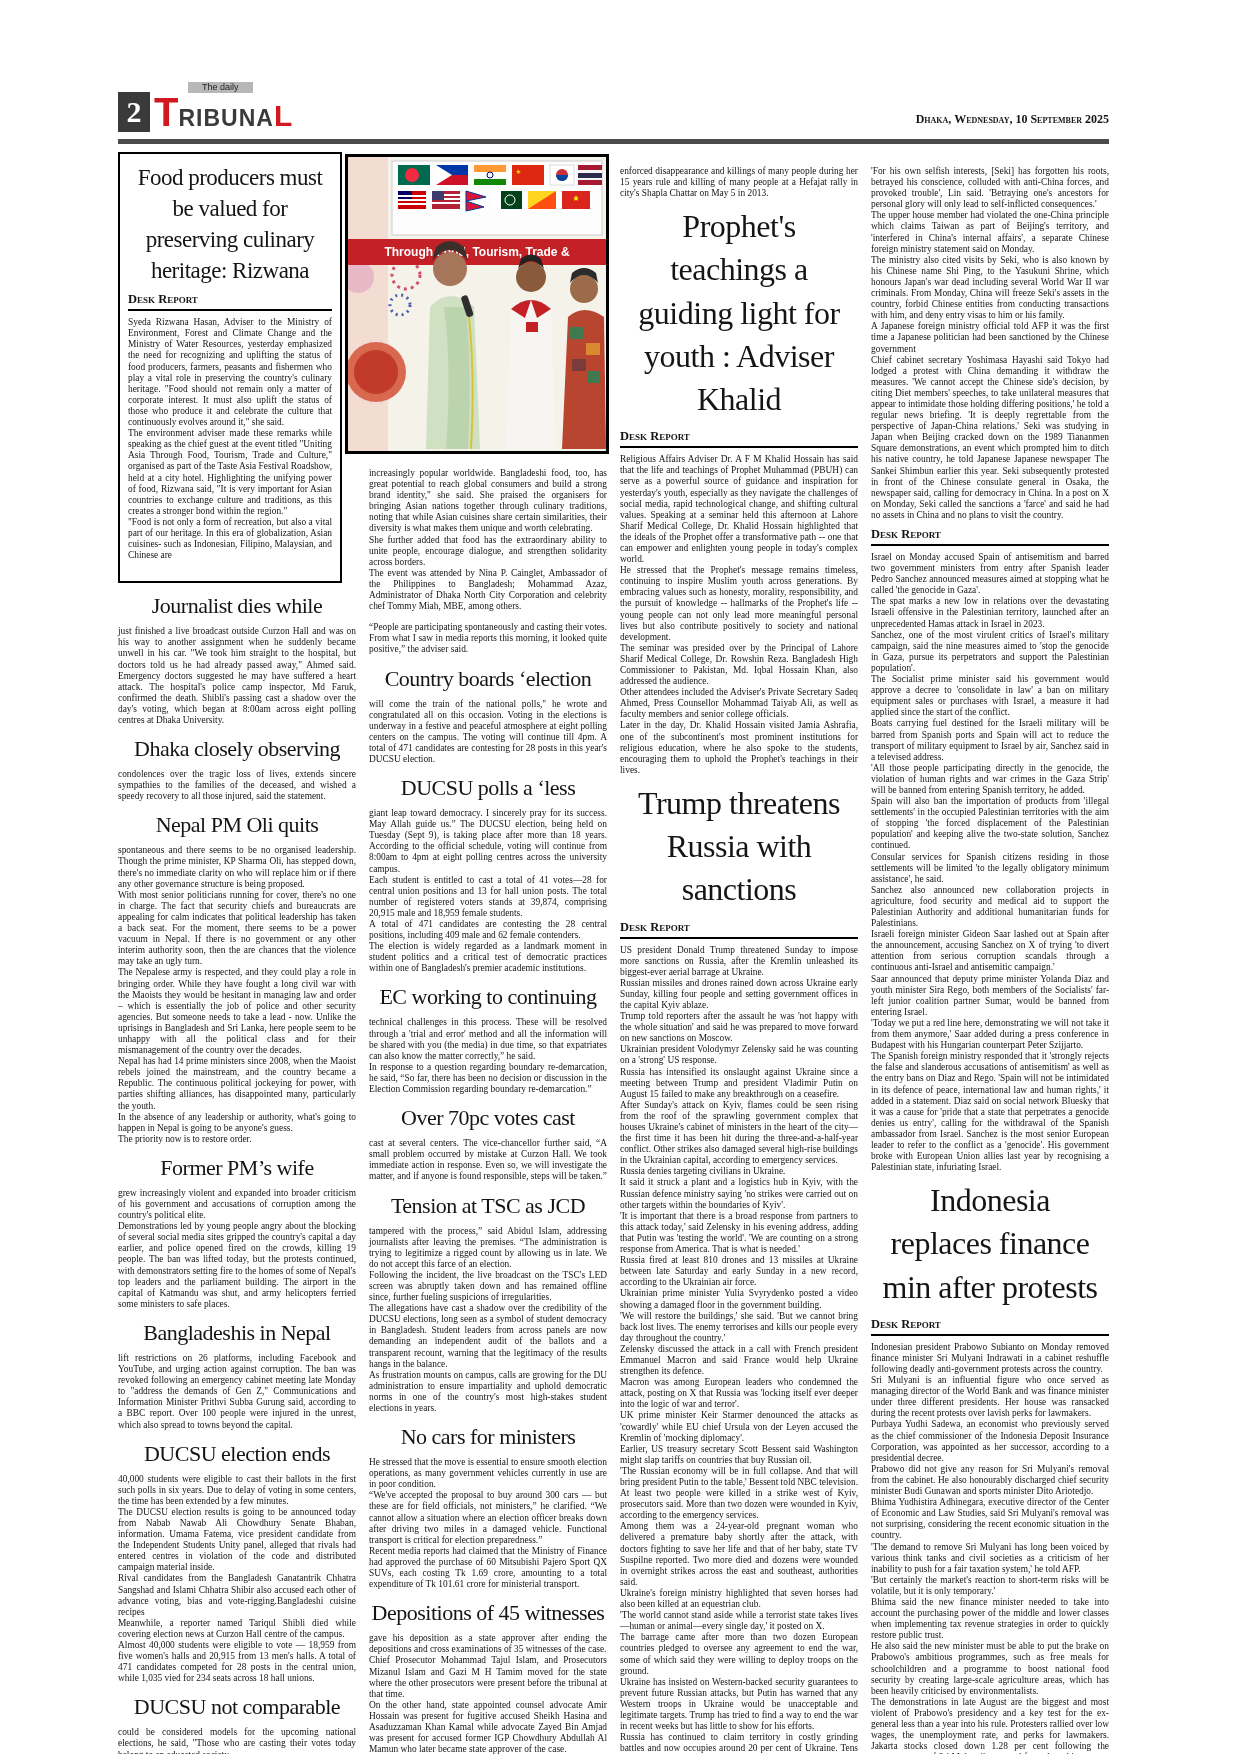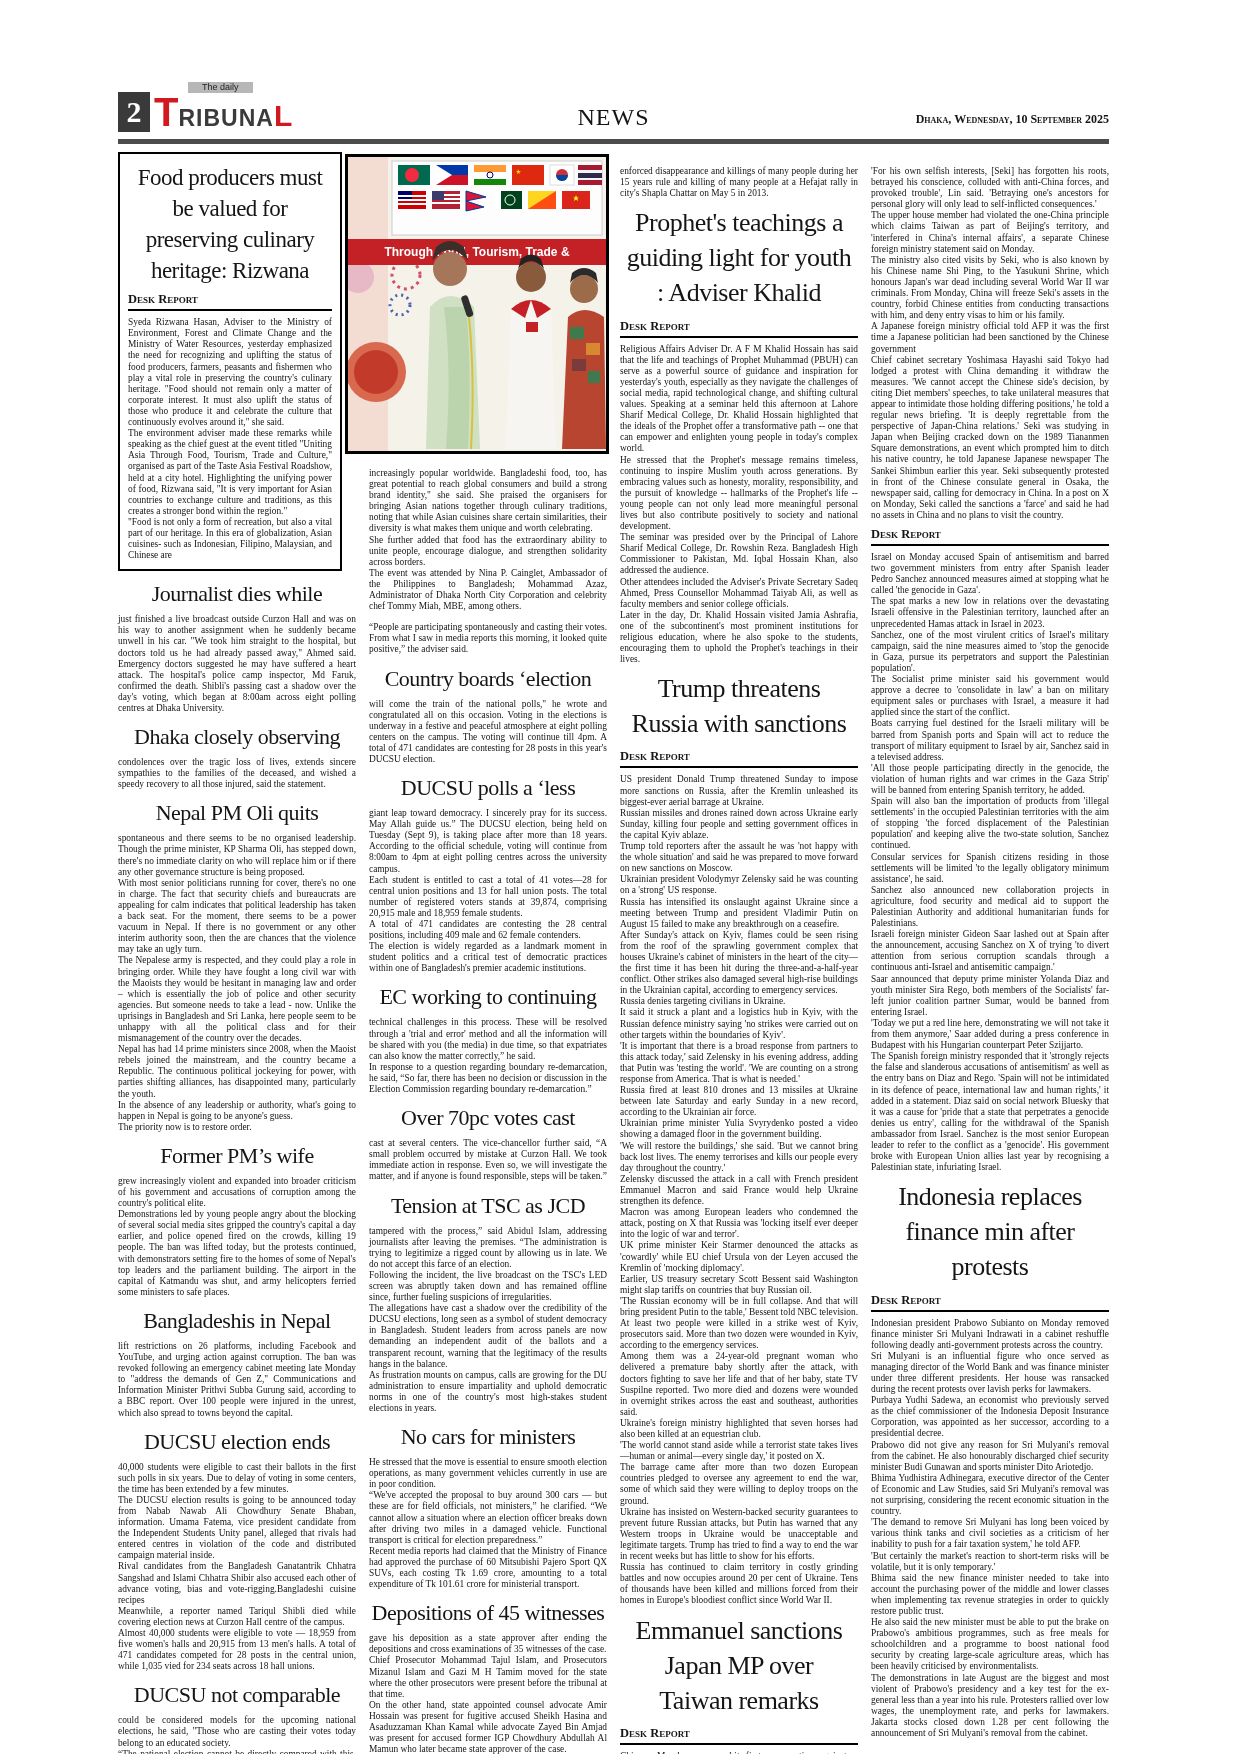--- a/index.html
+++ b/index.html
@@ -19,47 +19,46 @@
                  font-size:24px;letter-spacing:1px;}
   #dateline{position:absolute;right:0;top:20px;font-size:12px;font-weight:bold;font-variant:small-caps;}
   #header-rule{position:absolute;left:118px;top:139px;width:991px;height:5px;background:#4c4c4c;}
   
   #columns{position:absolute;left:118px;top:152px;width:991px;display:grid;
            grid-template-columns:238px 238px 238px 238px;column-gap:13px;}
   .col{min-width:0;}
   .article{margin-bottom:6px;}
   .hl-md{font-size:22px;font-weight:normal;text-align:center;margin:10px 0 7px;
          white-space:nowrap;overflow:hidden;letter-spacing:-0.5px;}
-  .hl-lg{font-size:26px;font-weight:normal;text-align:center;margin:5px 6px 8px;
+  .hl-lg{font-size:32px;font-weight:normal;text-align:center;margin:5px 6px 8px;
          line-height:1.35;letter-spacing:-0.5px;}
   .byline{font-weight:bold;font-variant:small-caps;font-size:12.5px;
           border-bottom:2.5px solid #000;padding-bottom:2px;margin:4px 0 6px;}
   .body{font-size:9.4px;line-height:1.18;text-align:justify;white-space:pre-line;}
   
-  #boxed{border:2px solid #000;padding:6px 8px 8px;margin:0 14px 10px 0;}
+  #boxed{border:2px solid #000;padding:6px 8px 20px;margin:0 14px 10px 0;}
   #boxed .hl-lg{font-size:23px;margin:2px 0 6px;}
   
   #photo-wrap{margin:2px 0 8px -24px;width:264px;height:300px;border:3px solid #000;
               box-sizing:border-box;background:#f4f1ec;}
   
   .cont{margin-top:14px;}
 </style>
 </head>
 <body>
 
 <div id="page">
 
   <div id="header">
     <div id="brand">
       <div id="pagenum">2</div>
       <div id="logo">
         <span id="tagline">The daily</span><span class="logo-red">T</span><span class="logo-dark">RIBUNA</span><span class="logo-red" style="font-size:30px">L</span>
       </div>
     </div>
-    <div id="section-title">NEWS</div>
     <div id="dateline">Dhaka, Wednesday, 10 September 2025</div>
   </div>
   <div id="header-rule"></div>
 
   <div id="columns">
 
     <div class="col">
       <div id="boxed" class="article">
         <div class="hl-lg">Food producers must be valued for preserving culinary heritage: Rizwana</div>
         <div class="byline">Desk Report</div>

